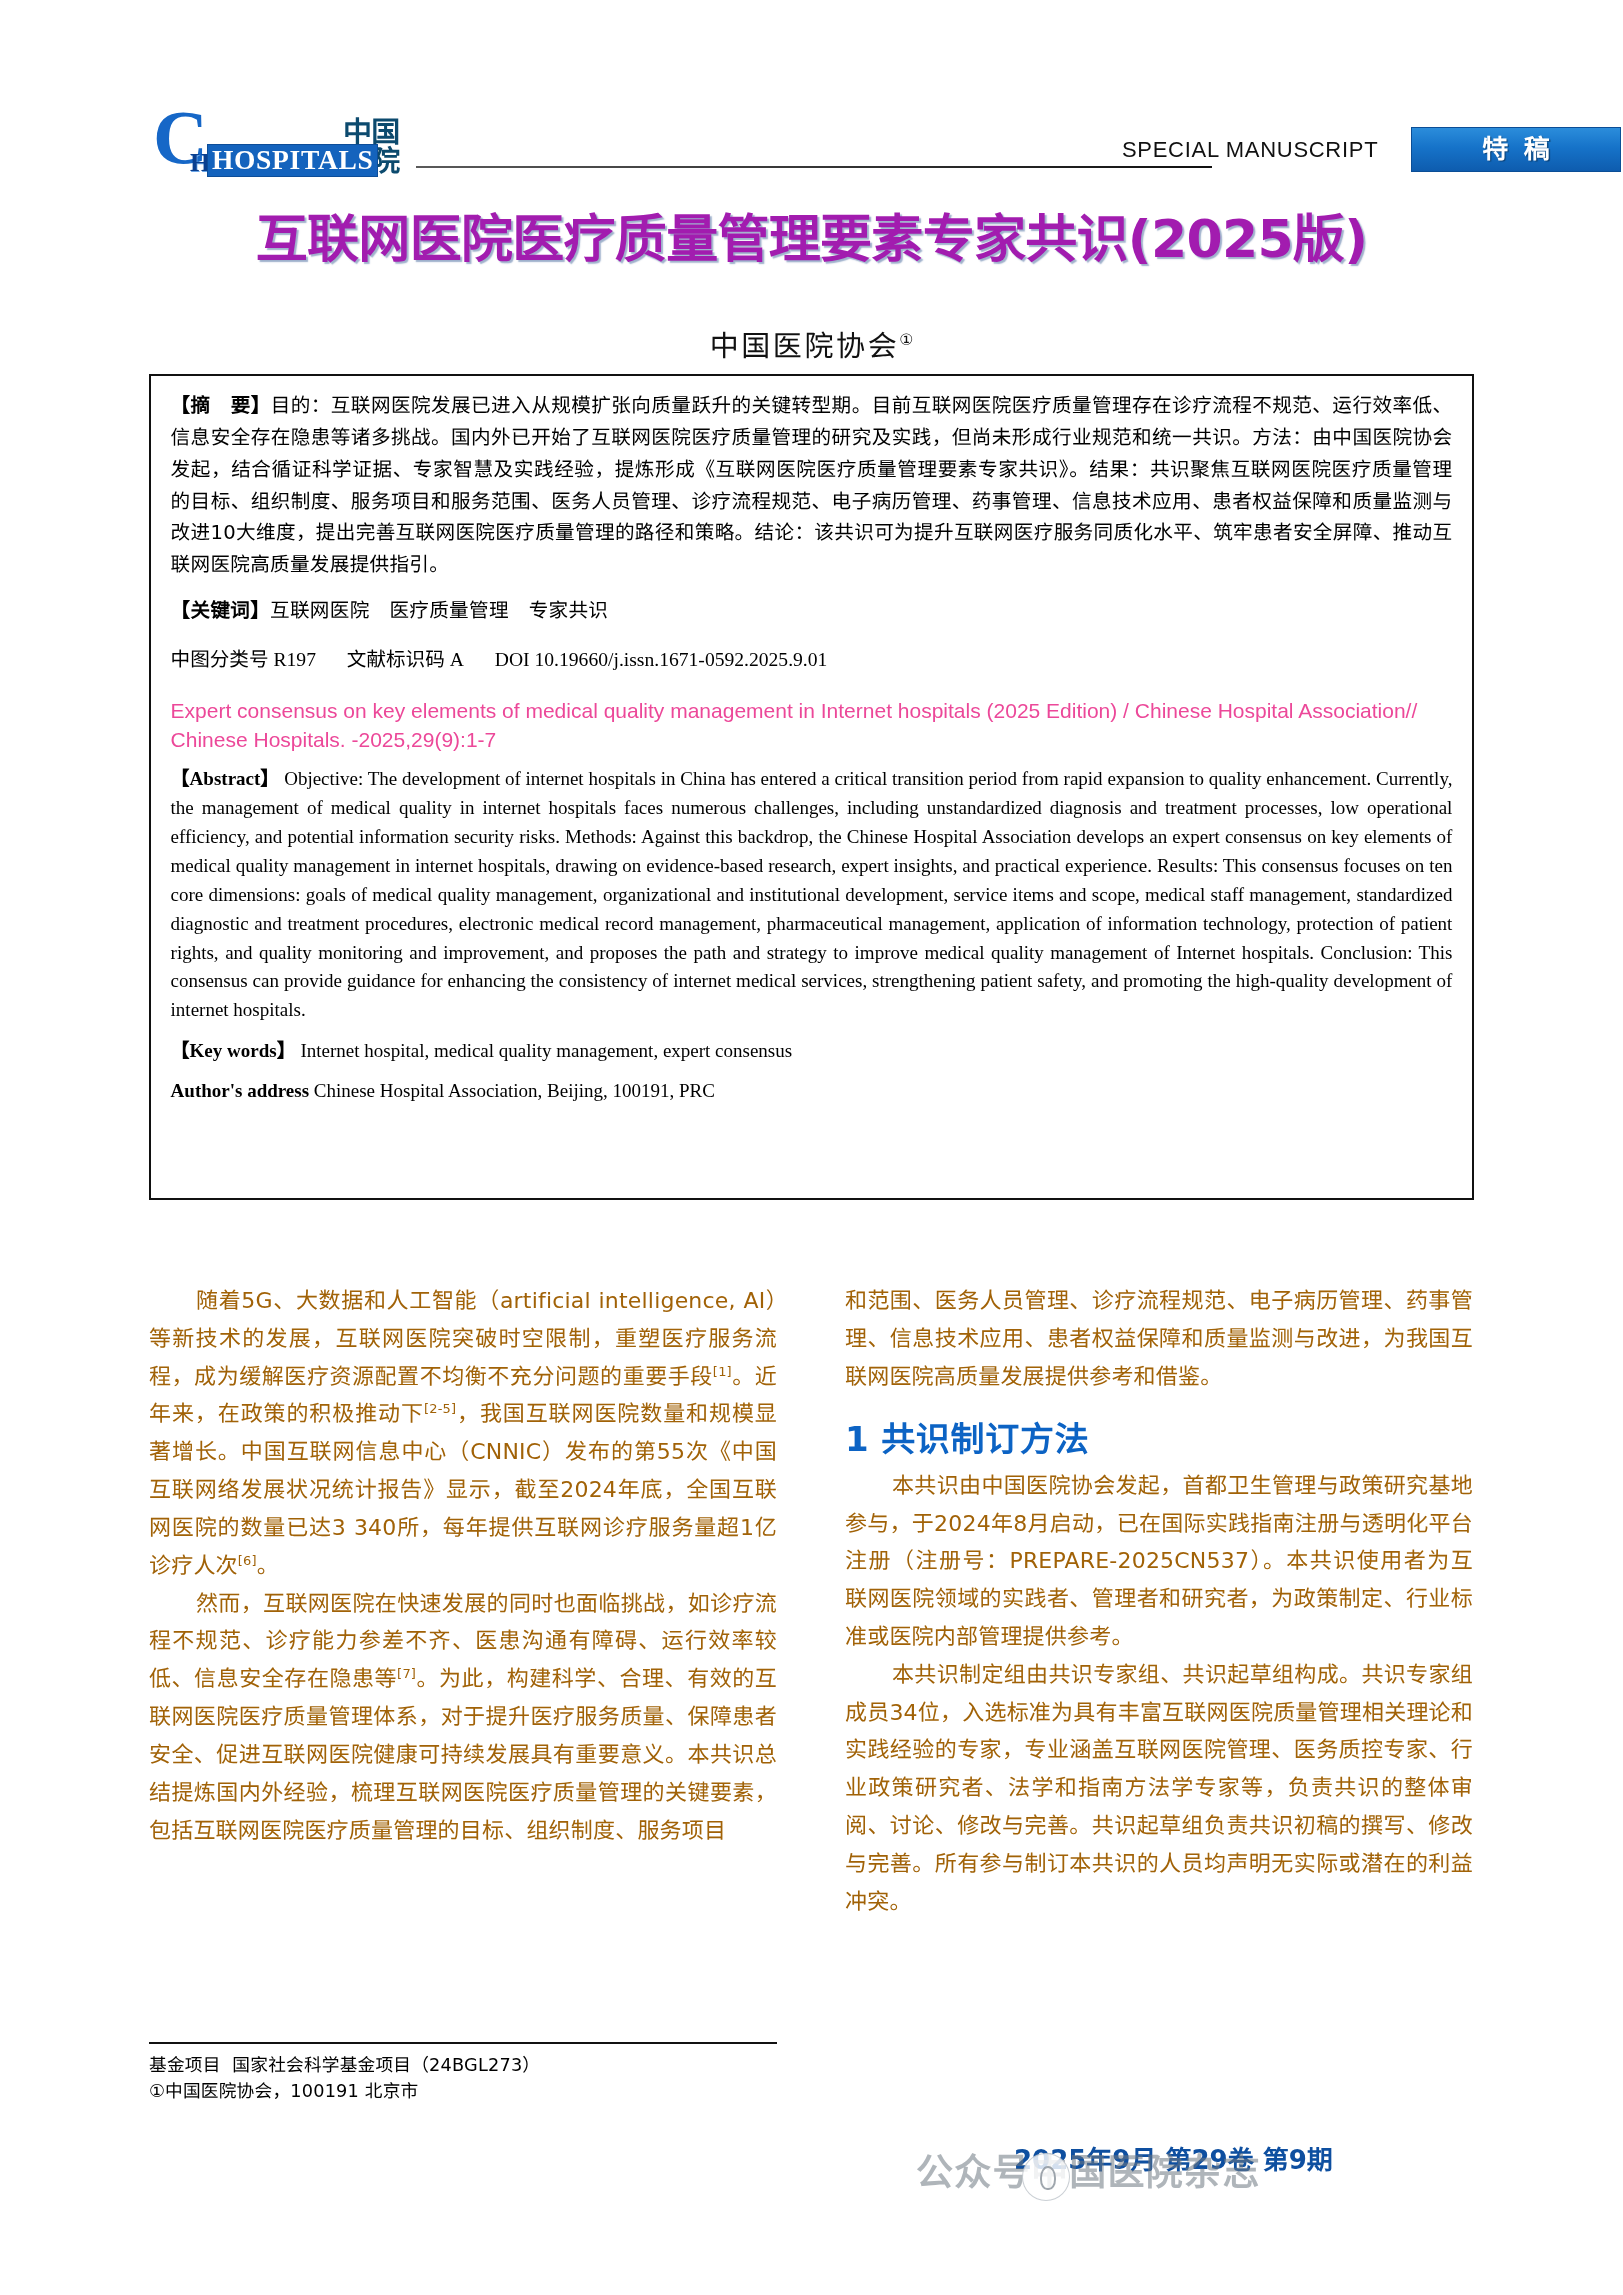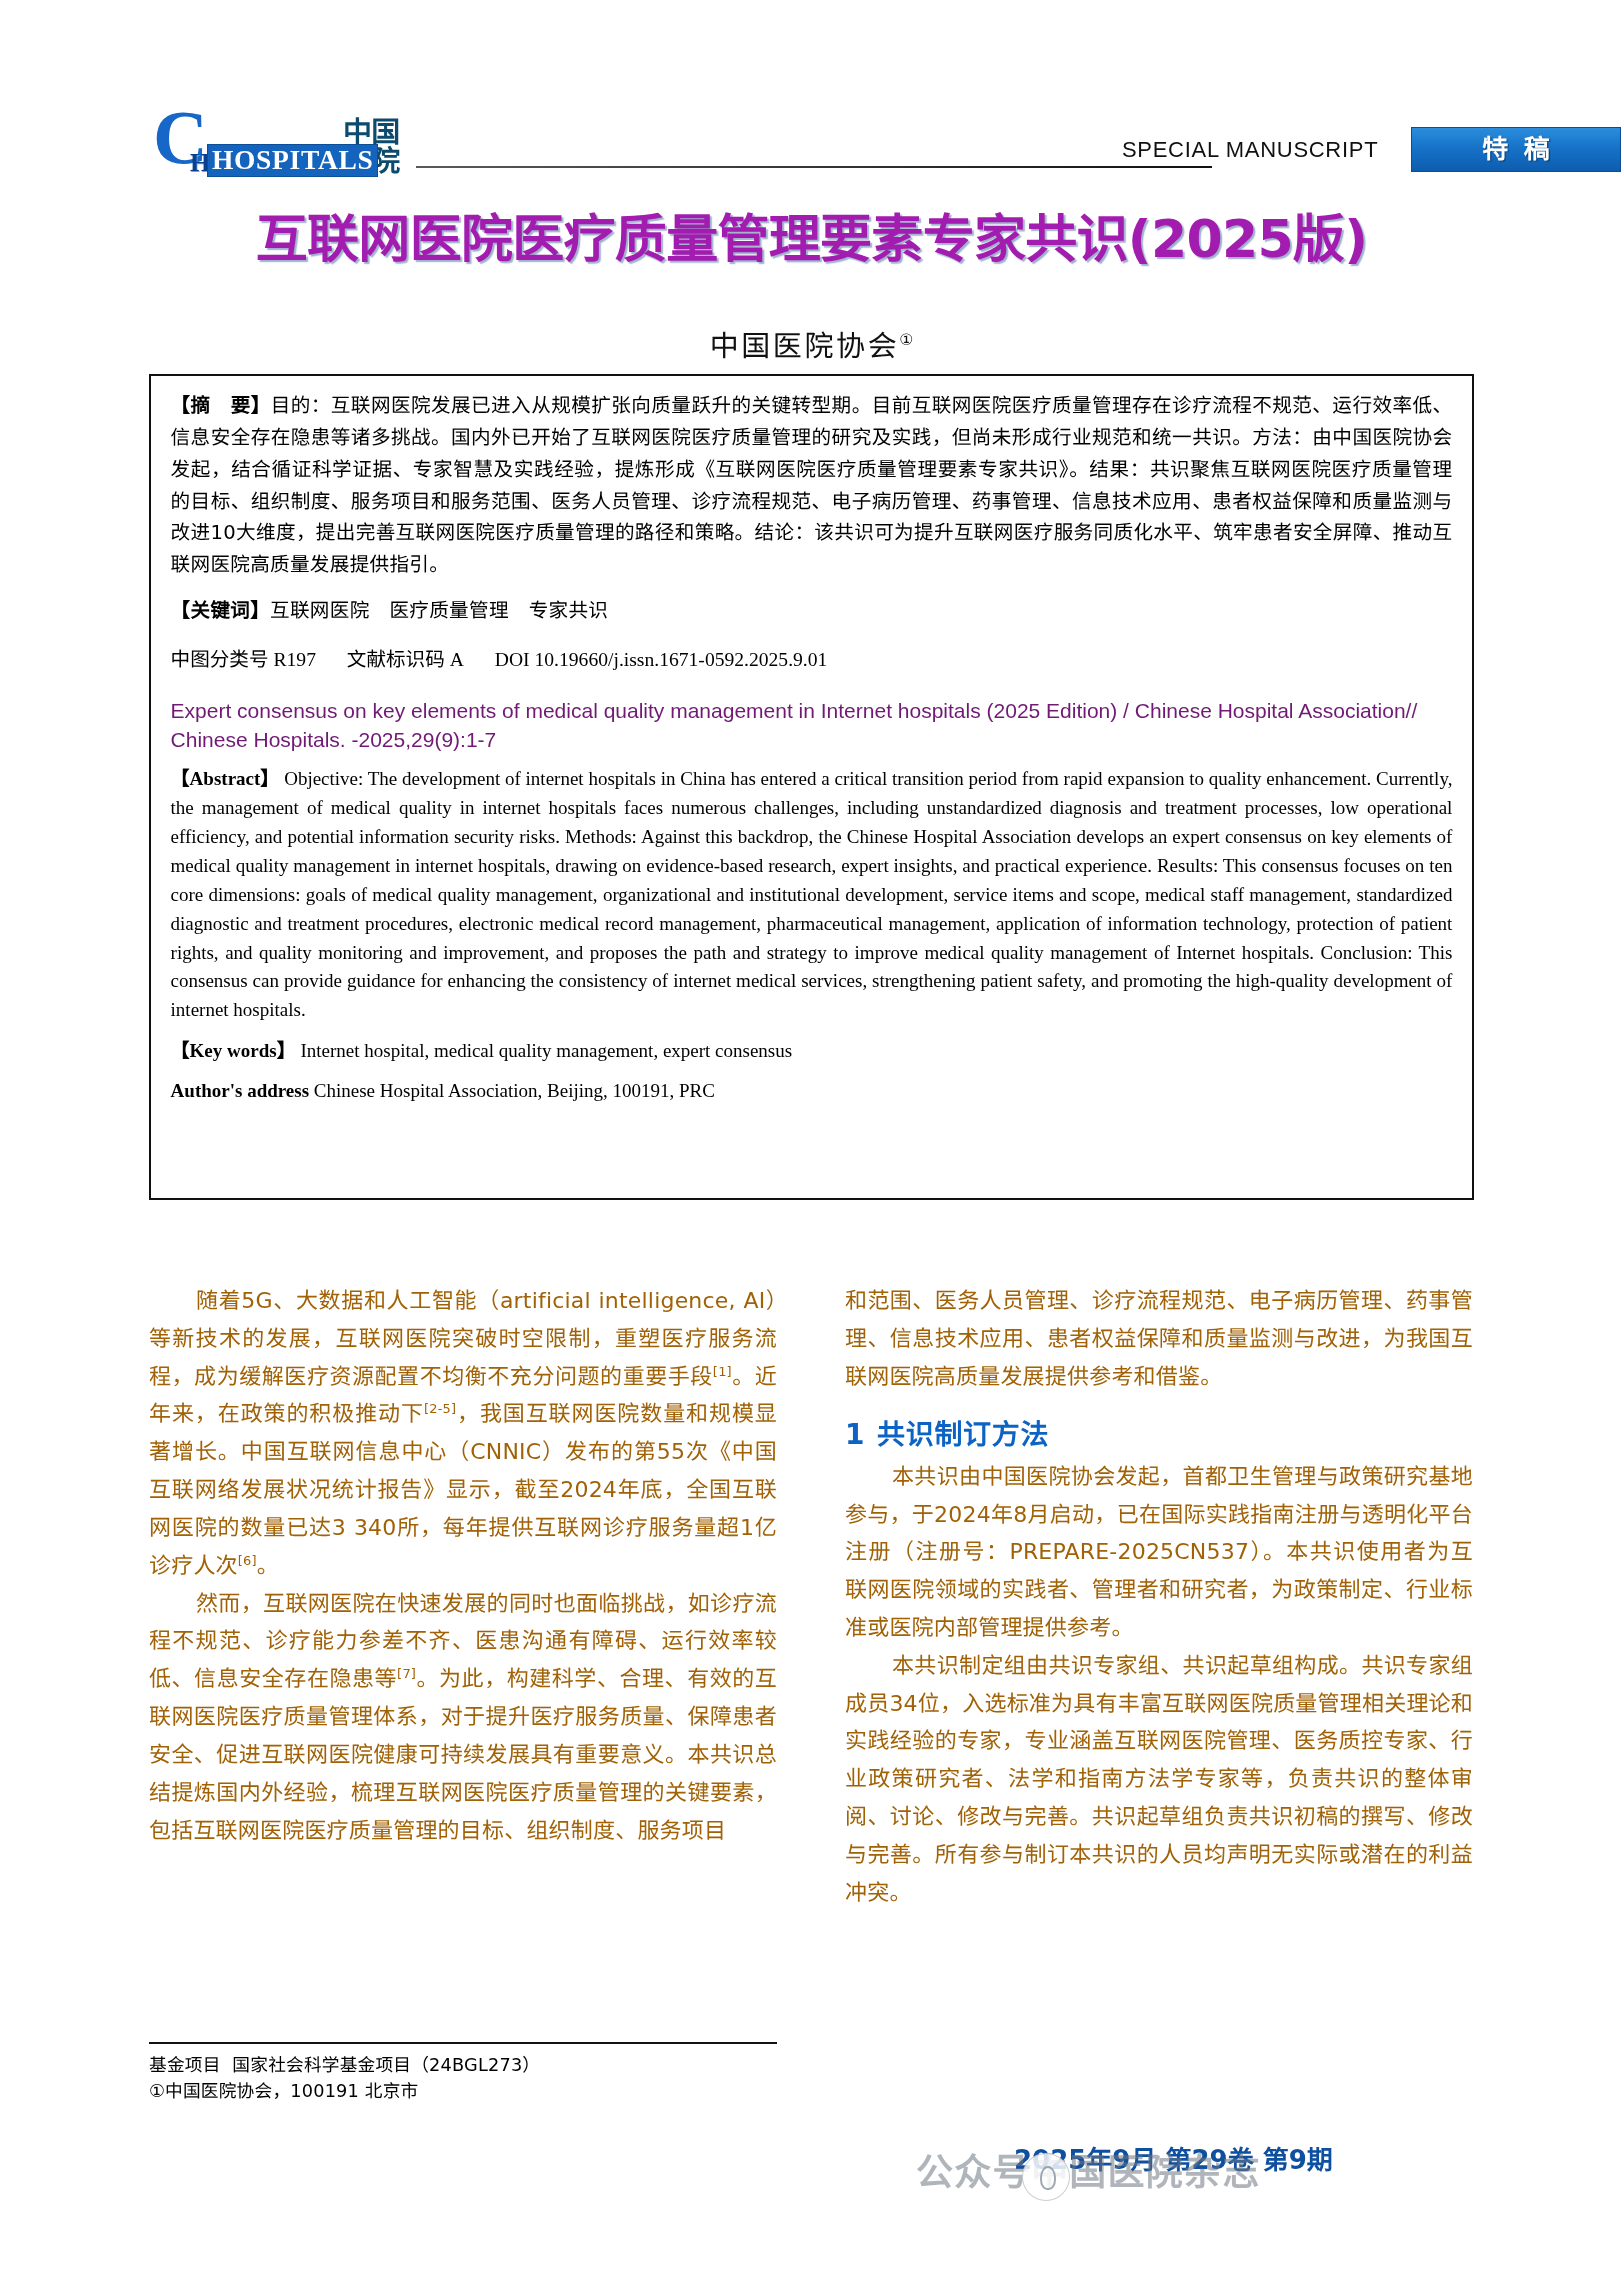--- a/index.html
+++ b/index.html
@@ -199,21 +199,21 @@
     line-height: 1.6;
     color: #000;
   }
   .class-line .seg { margin-right: 26px; }
 
   .en-title {
     margin-top: 22px;
     font-family: "Liberation Sans", sans-serif;
     font-size: 21px;
     line-height: 1.38;
-    color: #701a75;
+    color: #ec4899;
     text-align: left;
   }
   .en-abstract {
     margin-top: 10.5px;
     font-family: "Liberation Serif", serif;
     font-size: 19px;
     line-height: 1.52;
     text-align: justify;
     color: #000;
   }
@@ -255,21 +255,21 @@
     text-align: justify;
     text-justify: inter-ideograph;
     color: #a16207;
     margin: 0 0 0 0;
     letter-spacing: 0.2px;
   }
   .para.indent { text-indent: 47px; }
   .para sup { font-size: 13px; vertical-align: super; }
   .sec-h {
     font-family: "DejaVu Sans", sans-serif;
-    font-size: 28px;
+    font-size: 34px;
     font-weight: bold;
     color: #0c63c4;
     margin: 17px 0 5.2px 0;
     letter-spacing: 0.7px;
   }
   .sec-h .num { margin-right: 11.8px; }
 
   
   .footnote {
     position: absolute;

